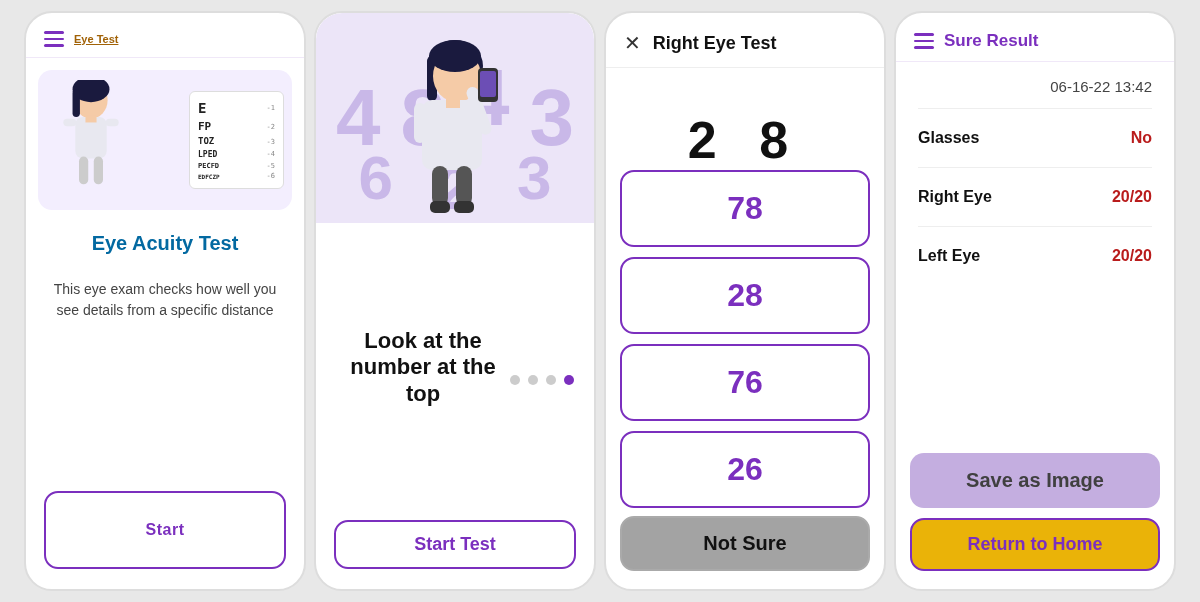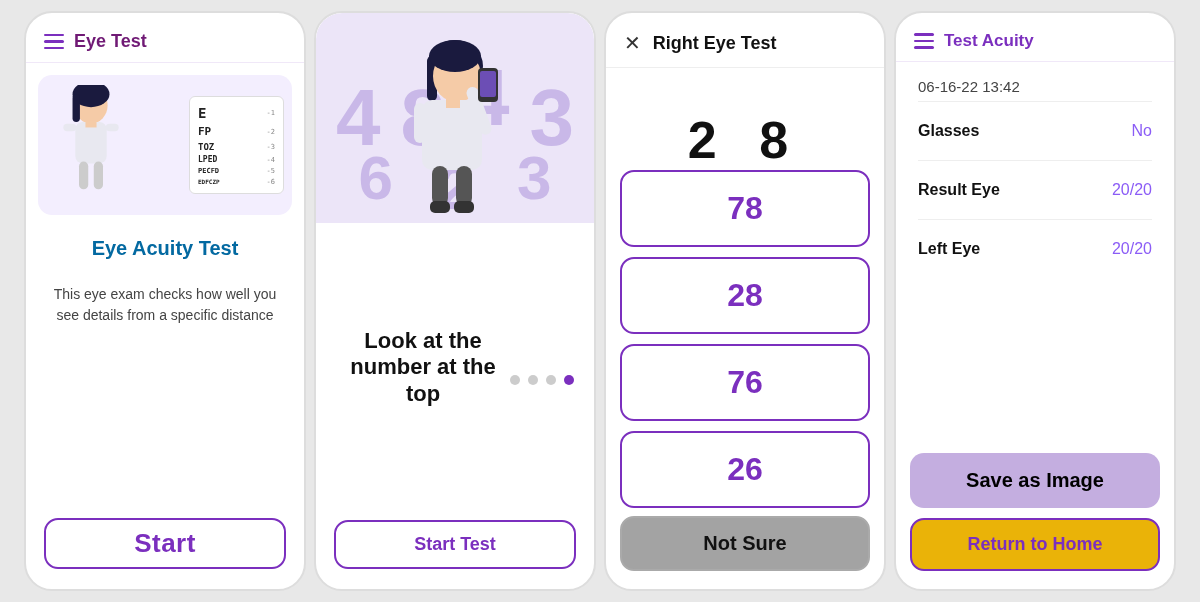--- a/index.html
+++ b/index.html
@@ -49,23 +49,24 @@
       cursor: pointer;
     }
     .hamburger-icon span {
       display: block;
       width: 20px;
       height: 2.5px;
       background: #7b2fbe;
       border-radius: 2px;
     }
     .app-title {
-      font-size: 18px;
+      font-size: 11px;
       font-weight: 700;
-      color: #701a75;
+      color: #a16207;
+      text-decoration: underline;
     }
     .s1-hero {
       background: #f3eefe;
       margin: 12px;
       border-radius: 14px;
       height: 140px;
       display: flex;
       align-items: center;
       justify-content: space-between;
       padding: 0 8px;
@@ -116,23 +117,23 @@
     }
     .s1-footer {
       padding: 14px 18px 20px;
     }
     .btn-outline-purple {
       width: 100%;
       border: 2.5px solid #7b2fbe;
       border-radius: 14px;
       background: #fff;
       color: #7b2fbe;
-      font-size: 26px;
+      font-size: 16px;
       font-weight: 800;
-      padding: 8px;
+      padding: 28px;
       cursor: pointer;
       letter-spacing: 0.5px;
     }
 
     
     .s2-top {
       background: #ece5f8;
       height: 210px;
       position: relative;
       overflow: hidden;
@@ -273,55 +274,56 @@
       font-weight: 700;
       color: #7b2fbe;
     }
     .s4-content {
       flex: 1;
       padding: 16px 22px;
     }
     .s4-date {
       font-size: 15px;
       color: #444;
-      text-align: left;
-      margin-bottom: 6px;
+      text-align: right;
+      margin-bottom: 13px;
     }
     .s4-row {
       display: flex;
       justify-content: space-between;
       align-items: center;
       margin-bottom: 20px;
     }
     .s4-label {
       font-size: 16px;
       font-weight: 700;
       color: #111;
     }
     .s4-value {
       font-size: 16px;
-      color: #8b5cf6;
+      color: #b91c1c;
+      font-weight: bold;
     }
     .s4-divider {
       height: 1px;
       background: #eee;
       margin-bottom: 20px;
     }
     .s4-footer {
       padding: 0 14px 18px;
       display: flex;
       flex-direction: column;
       gap: 10px;
     }
     .btn-purple-light {
       width: 100%;
       background: #c4aee0;
       border: none;
       border-radius: 14px;
-      color: #000000;
+      color: #404040;
       font-size: 20px;
       font-weight: 800;
       padding: 16px;
       cursor: pointer;
     }
     .btn-outline-purple-footer {
       width: 100%;
       border: 2.5px solid #7b2fbe;
       border-radius: 14px;
       background: #eab308;
@@ -474,32 +476,32 @@
     <button class="s3-not-sure">Not Sure</button>
   </div>
 
   <div class="phone-card">
     <div class="s4-header">
       <div class="hamburger-icon">
         <span style="background:#7b2fbe"></span>
         <span style="background:#7b2fbe"></span>
         <span style="background:#7b2fbe"></span>
       </div>
-      <span class="s4-title">Test Acuity</span>
+      <span class="s4-title">Sure Result</span>
     </div>
     <div class="s4-content">
       <div class="s4-date">06-16-22 13:42</div>
       <div class="s4-divider"></div>
       <div class="s4-row">
         <span class="s4-label">Glasses</span>
         <span class="s4-value">No</span>
       </div>
       <div class="s4-divider"></div>
       <div class="s4-row">
-        <span class="s4-label">Result Eye</span>
+        <span class="s4-label">Right Eye</span>
         <span class="s4-value">20/20</span>
       </div>
       <div class="s4-divider"></div>
       <div class="s4-row">
         <span class="s4-label">Left Eye</span>
         <span class="s4-value">20/20</span>
       </div>
     </div>
     <div class="s4-footer">
       <button class="btn-purple-light">Save as Image</button>

